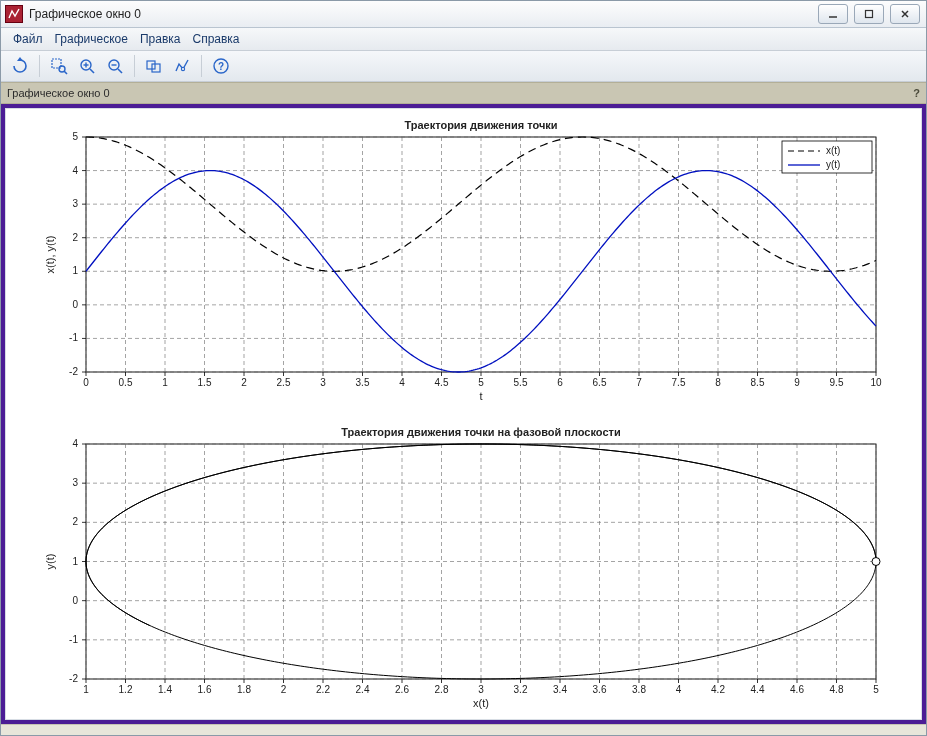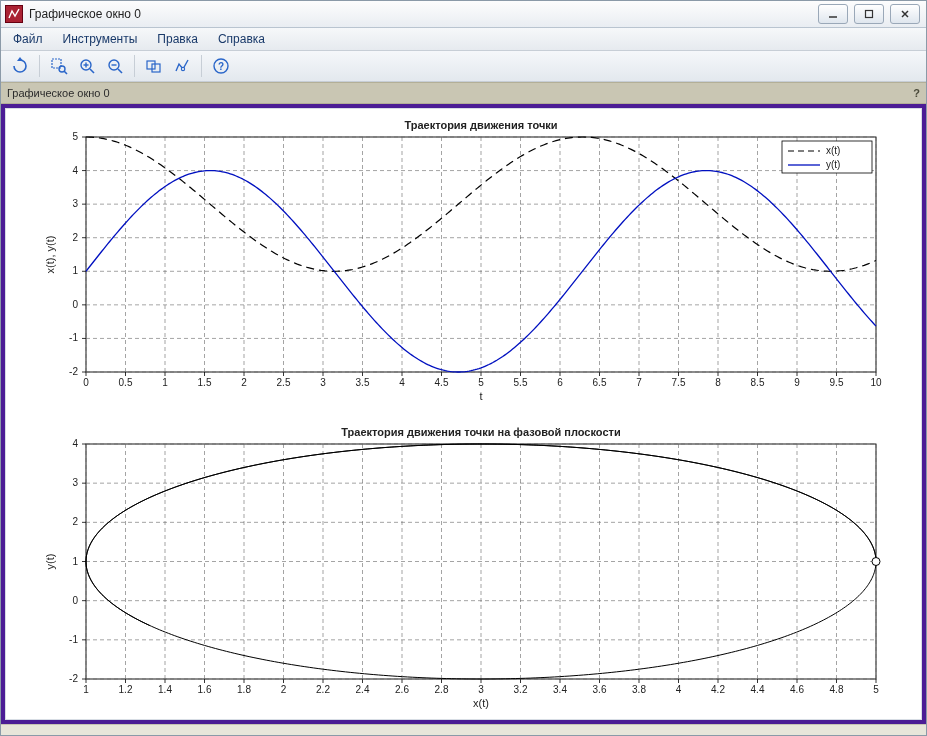--- a/index.html
+++ b/index.html
@@ -51,21 +51,21 @@
     cursor: default;
   }
   
   .menubar {
     height: 22px;
     background: linear-gradient(#f6f8fa,#e6eaef);
     border-bottom: 1px solid #c7ced6;
     display: flex;
     align-items: center;
     padding: 0 6px;
-    gap: 8px;
+    gap: 0;
   }
   .menu-item {
     padding: 2px 6px;
     color: #1a3a6a;
     cursor: default;
   }
   
   .toolbar {
     height: 30px;
     background: linear-gradient(#f5f7fa,#e3e8ee);
@@ -151,21 +151,21 @@
         <svg width="10" height="10" viewBox="0 0 10 10">
             <line x1="2" y1="2" x2="8" y2="8" stroke="#333" stroke-width="1.5"></line>
             <line x1="8" y1="2" x2="2" y2="8" stroke="#333" stroke-width="1.5"></line>
           </svg>
       </div>
     </div>
   </div>
 
   <div class="menubar">
     <div class="menu-item">Файл</div>
-    <div class="menu-item">Инструменты</div>
+    <div class="menu-item">Графическое</div>
     <div class="menu-item">Правка</div>
     <div class="menu-item">Справка</div>
   </div>
 
   <div class="toolbar">
     <div class="tool-btn">
       <svg width="18" height="18" viewBox="0 0 18 18">
           <path d="M9 3 a6 6 0 1 1 -6 6" fill="none" stroke="#2a66c9" stroke-width="1.6"></path>
           <polygon points="9,0 12,4 6,4" fill="#2a66c9"></polygon>
         </svg>

